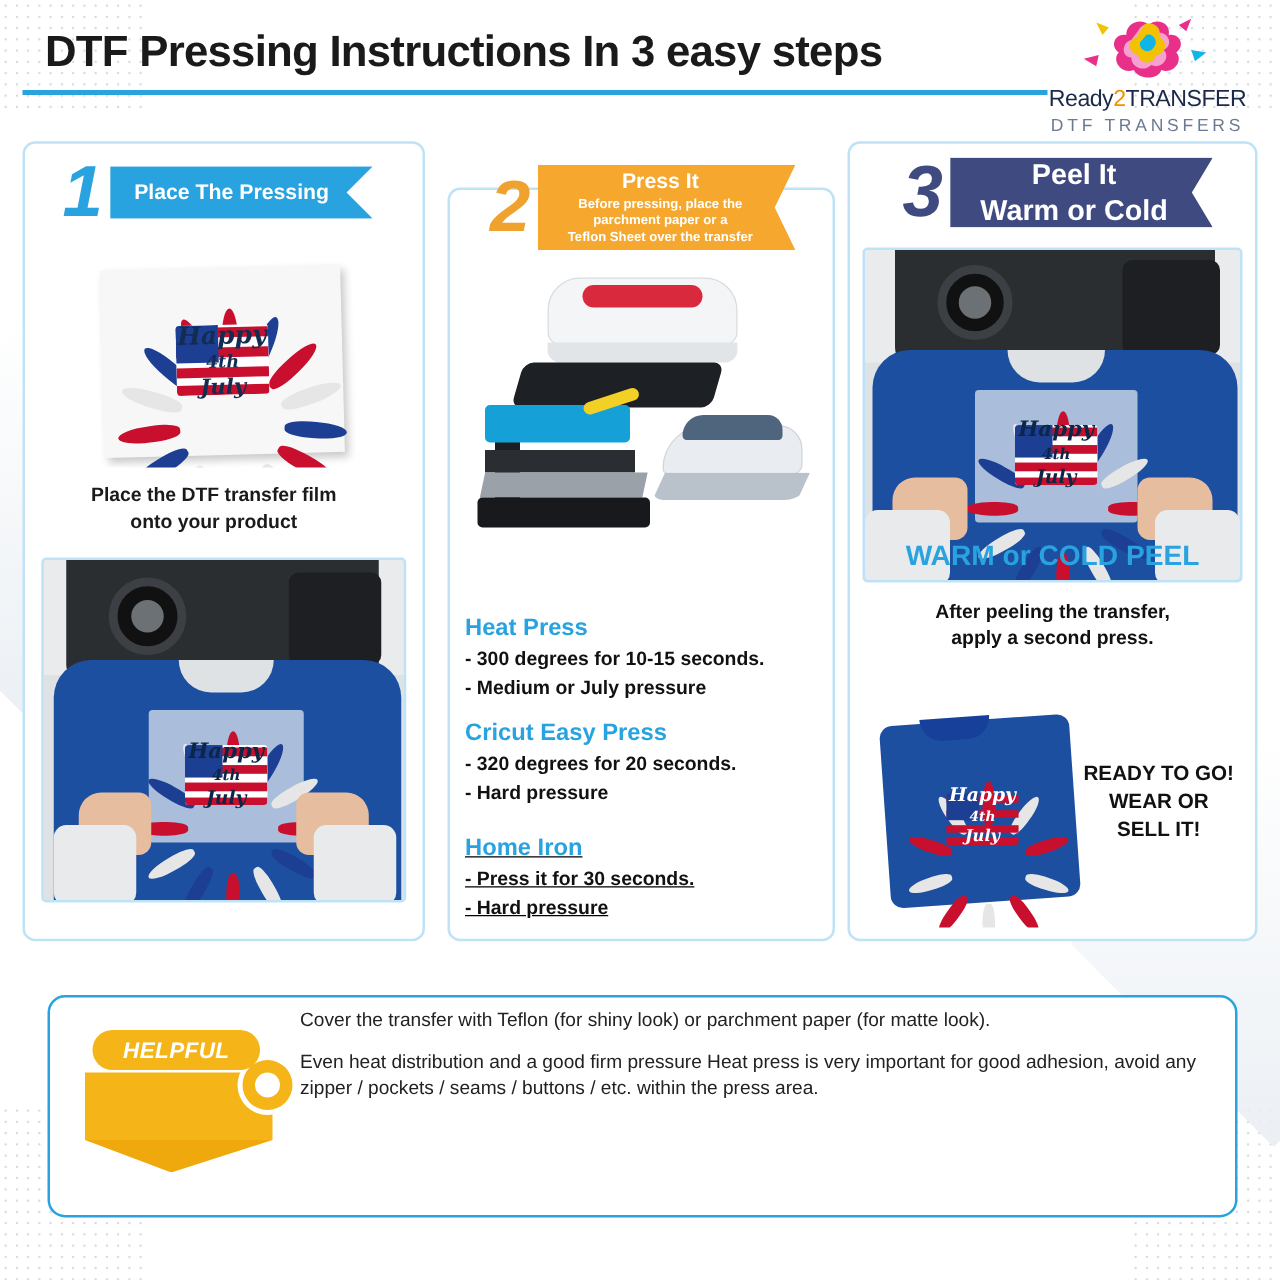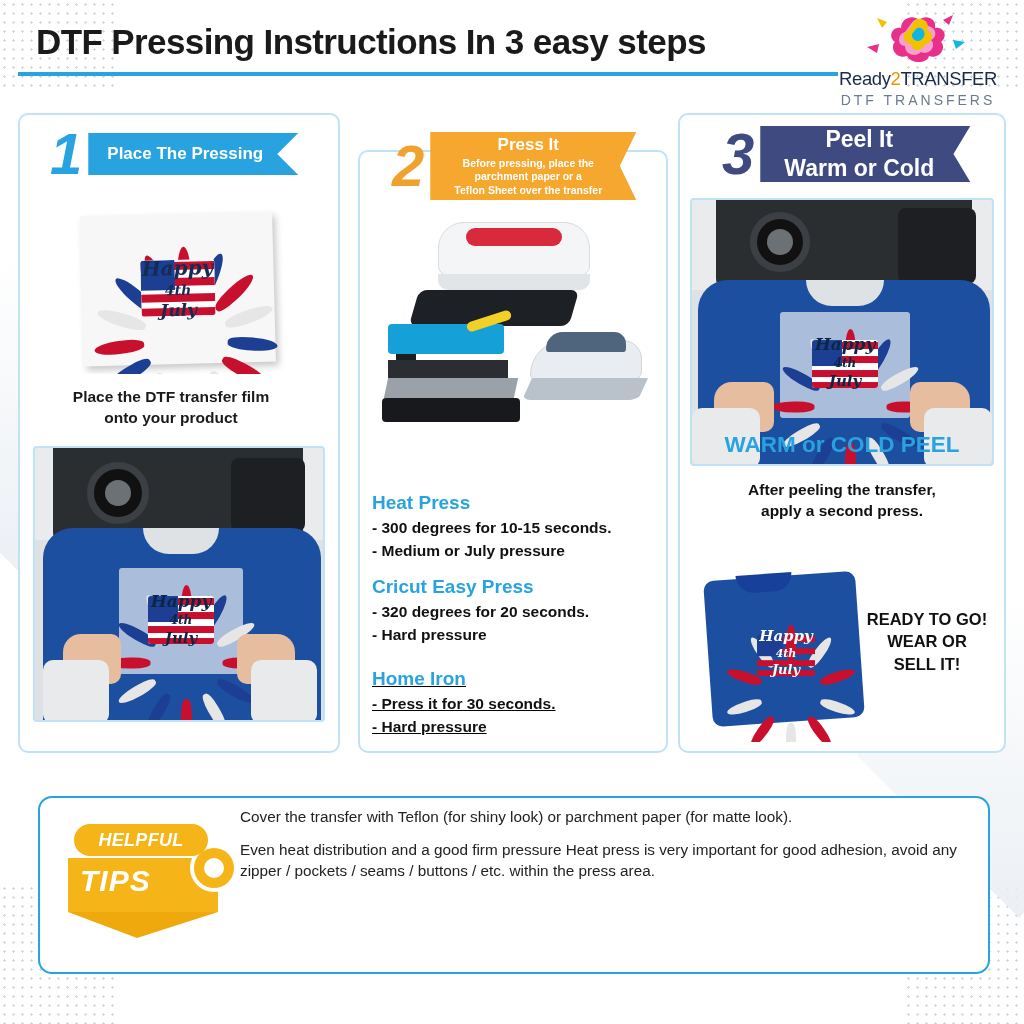--- a/index.html
+++ b/index.html
@@ -486,19 +486,18 @@
 SELL IT!</div>
 
 <div id="tips"></div>
 
 <div class="tipbadge">
   <div class="flag"></div>
   <div class="flagpt"></div>
   <div class="sun"></div>
   <div class="sunc"></div>
   <div class="pill">HELPFUL</div>
-  <div class="tipsword">TIPS</div>
 </div>
 
 <div class="tiptext">
   <p>Cover the transfer with Teflon (for shiny look) or parchment paper (for matte look).</p>
   <p>Even heat distribution and a good firm pressure Heat press is very important for good adhesion, avoid any zipper / pockets / seams / buttons / etc. within the press area.</p>
 </div>
 
 </body></html>

